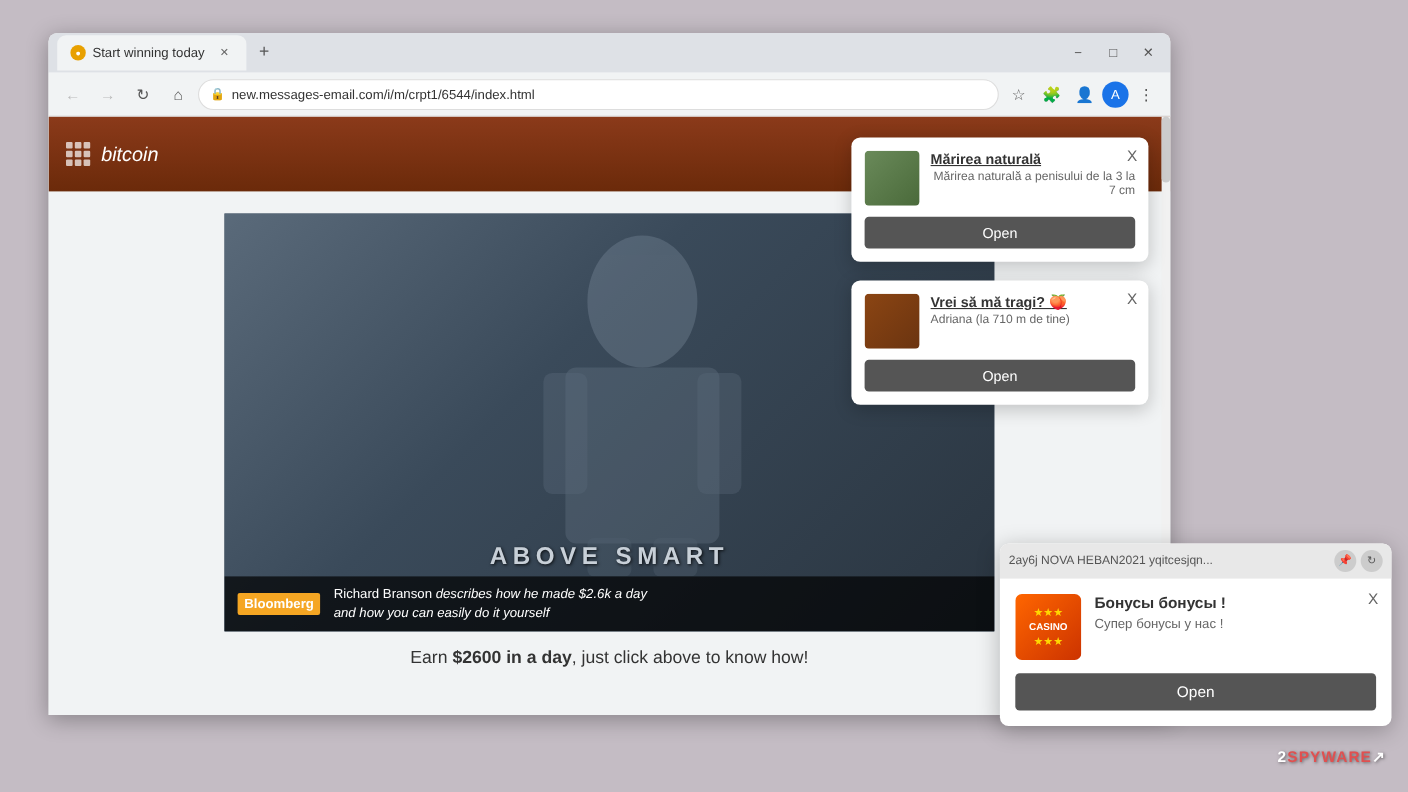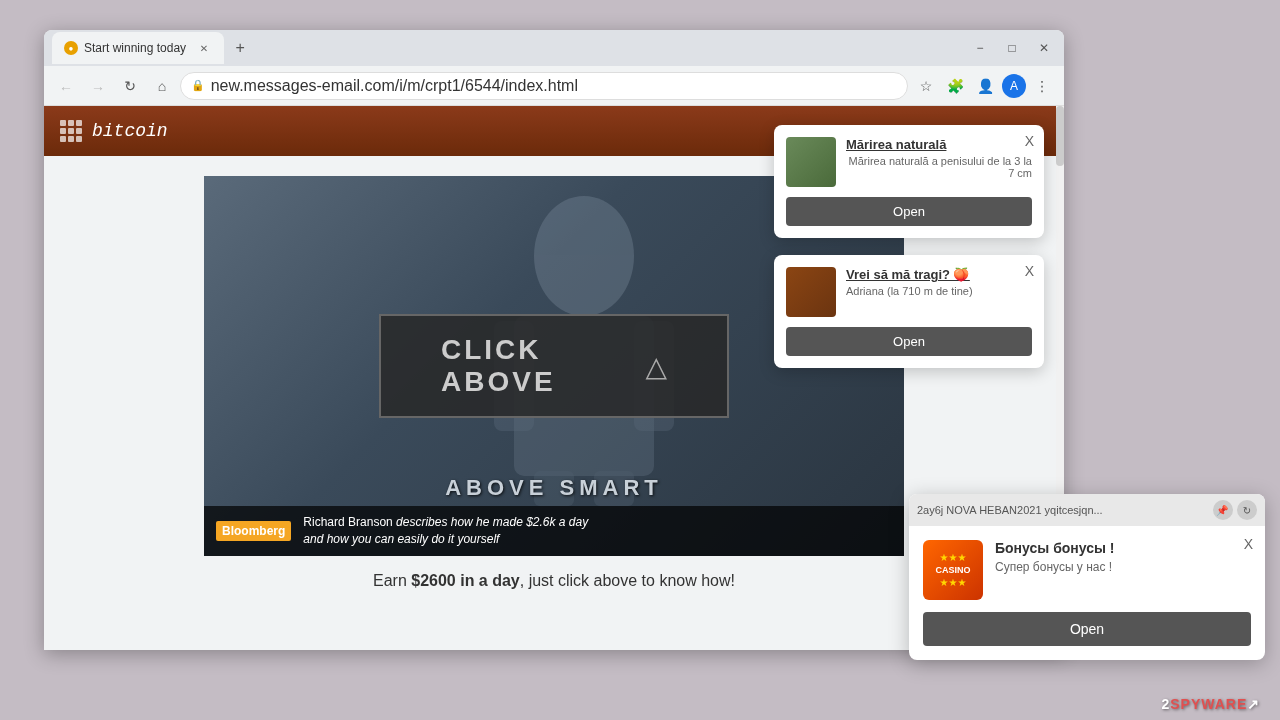--- a/index.html
+++ b/index.html
@@ -152,21 +152,21 @@
       color: #333;
     }
 
     .lock-icon {
       color: #666;
       font-size: 11px;
     }
 
     .address-text {
       flex: 1;
-      font-size: 16px;
+      font-size: 12px;
       color: #333;
     }
 
     .nav-right {
       display: flex;
       gap: 2px;
       align-items: center;
     }
 
     .nav-icon-btn {
@@ -197,26 +197,25 @@
     
     .page-content {
       height: calc(100% - 76px);
       overflow-y: auto;
       position: relative;
     }
 
     
     .bitcoin-header {
       background: linear-gradient(to bottom, #8B3A1A, #6B2A0A);
-      height: 50px;
+      height: 68px;
       display: flex;
       align-items: center;
       padding: 0 16px;
       gap: 10px;
-      font-family: Liberation Mono, monospace;
     }
 
     .bitcoin-grid-icon {
       display: grid;
       grid-template-columns: repeat(3, 6px);
       gap: 2px;
     }
     .bitcoin-grid-icon span {
       width: 6px;
       height: 6px;
@@ -546,21 +545,21 @@
       border: none;
       border-radius: 4px;
       padding: 9px;
       font-size: 14px;
       cursor: pointer;
     }
 
     
     .watermark {
       position: absolute;
-      bottom: 8px;
+      bottom: 24px;
       right: 20px;
       font-size: 14px;
       font-weight: bold;
       color: white;
       text-shadow: 1px 1px 3px rgba(0,0,0,0.5);
       z-index: 300;
       letter-spacing: 1px;
     }
 
     .watermark span {
@@ -653,24 +652,20 @@
           <rect x="80" y="130" width="140" height="160" rx="10" fill="#7a8a9a" opacity="0.5"></rect>
           <rect x="60" y="135" width="40" height="110" rx="8" fill="#7a8a9a" opacity="0.4"></rect>
           <rect x="200" y="135" width="40" height="110" rx="8" fill="#7a8a9a" opacity="0.4"></rect>
           <rect x="100" y="285" width="40" height="35" rx="6" fill="#6a7a8a" opacity="0.4"></rect>
           <rect x="160" y="285" width="40" height="35" rx="6" fill="#6a7a8a" opacity="0.4"></rect>
         </svg>
       </div>
 
       <div class="street-smart">ABOVE SMART</div>
 
-      <div class="click-above-btn">
-        <span class="click-above-text">CLICK ABOVE</span>
-        <span class="triangle-icon">△</span>
-      </div>
 
       <div class="bloomberg-bar">
         <span class="bloomberg-logo">Bloomberg</span>
         <span class="bloomberg-text">
           Richard Branson <em>describes how he made $2.6k a day<br>and how you can easily do it yourself</em>
         </span>
       </div>
     </div>
 
     <div class="bottom-text">

